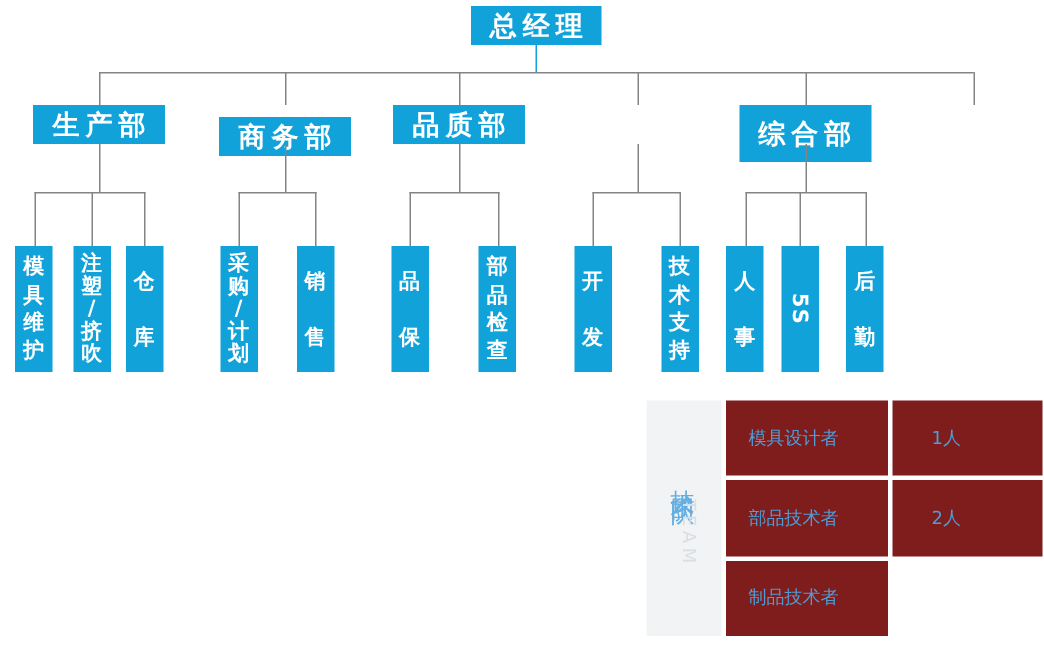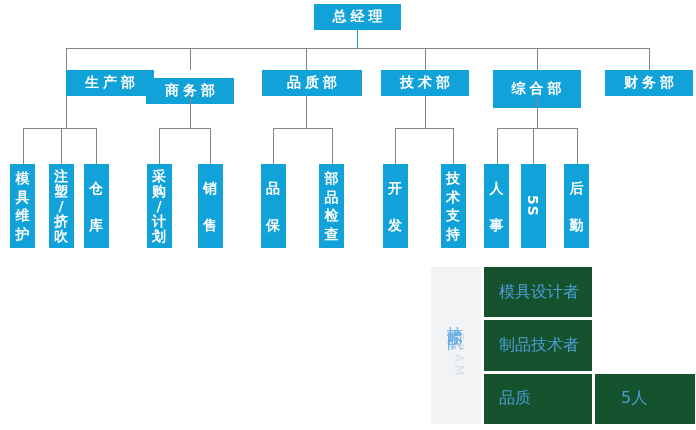--- a/index.html
+++ b/index.html
@@ -7,56 +7,56 @@
     width:696px;height:430px;position:relative;background:#ffffff;
     font-family:"DejaVu Sans","Liberation Sans",sans-serif;overflow:hidden;
   }
   #canvas{position:absolute;inset:0;width:696px;height:430px}
   .ln{position:absolute;background:var(--gray,#848484)}
   .ln.blue{background:var(--blue,#10a2d9)}
   .box{
     position:absolute;background:var(--blue,#10a2d9);color:#ffffff;font-weight:bold;
     display:flex;align-items:center;justify-content:center;box-sizing:border-box;
   }
-  .root-box,.dept-box{font-size:14px;letter-spacing:4px;padding-left:4px}
+  .root-box,.dept-box{font-size:18px;letter-spacing:4px;padding-left:4px}
   .child-box{
     flex-direction:column;justify-content:space-around;
     font-size:14px;padding:5px 0;letter-spacing:0;
   }
   .child-box .ch{line-height:1;display:block}
   .child-box .rot{transform:rotate(90deg);display:block;letter-spacing:1px}
   
   .team-table{
     position:absolute;left:431px;top:267px;width:264px;height:157px;
     display:flex;gap:3px;background:#ffffff;box-sizing:border-box;
   }
   .team-label{
     width:50px;background:#f2f3f4;display:flex;align-items:center;justify-content:center;
   }
   .team-label-inner{writing-mode:vertical-rl;text-orientation:upright;
     color:var(--labelblue,#63aee2);font-size:16px;letter-spacing:3px;line-height:1;}
   .team-en{writing-mode:vertical-rl;text-orientation:mixed;text-orientation:sideways;
     color:#d8dee4;font-size:12px;letter-spacing:3px;margin-top:8px;display:inline-block}
   .team-rows{flex:1;display:flex;flex-direction:column;gap:3px}
   .team-row{flex:1;display:flex;gap:3px}
-  .cell{background:#14532d;display:flex;align-items:center;
-    color:var(--tblue,#4f9cd6);font-size:16px;box-sizing:border-box}
+  .cell{background:#7f1d1d;display:flex;align-items:center;
+    color:var(--tblue,#4f9cd6);font-size:12px;box-sizing:border-box}
   .cell-role{width:108px;padding-left:15px}
   .cell-count{flex:1;padding-left:26px}
 </style>
 </head>
 <body>
 
 <div id="canvas">
   <div class="box root-box" style="left:314px;top:4px;width:87px;height:26px;">总经理</div>
 
 <div class="ln blue" style="left: 357px; top: 30px; width: 1px; height: 18px;"></div>
     <div class="ln" style="left: 66px; top: 48px; width: 583px; height: 1px;"></div>
     <div class="ln" style="left: 66px; top: 48px; width: 1px; height: 22px;"></div>
-    <div class="box dept-box" style="left: 22px; top: 70px; width: 88px; height: 26px; margin-left: 44px;">生产部</div>
+    <div class="box dept-box" style="left: 22px; top: 70px; width: 88px; height: 26px;">生产部</div>
     <div class="ln" style="left: 66px; top: 96px; width: 1px; height: 32px;"></div>
     <div class="ln" style="left: 22.5px; top: 128px; width: 74.5px; height: 1px;"></div>
     <div class="ln" style="left: 23px; top: 128px; width: 1px; height: 36px;"></div>
     <div class="box child-box" style="left: 10px; top: 164px; width: 25px; height: 84px;">
       <span class="ch">模</span>
       <span class="ch">具</span>
       <span class="ch">维</span>
       <span class="ch">护</span>
     </div>
     <div class="ln" style="left: 61px; top: 128px; width: 1px; height: 36px;"></div>
@@ -83,37 +83,36 @@
       <span class="ch">/</span>
       <span class="ch">计</span>
       <span class="ch">划</span>
     </div>
     <div class="ln" style="left: 210px; top: 128px; width: 1px; height: 36px;"></div>
     <div class="box child-box" style="left: 197.5px; top: 164px; width: 25px; height: 84px;">
       <span class="ch">销</span>
       <span class="ch">售</span>
     </div>
     <div class="ln" style="left: 306px; top: 48px; width: 1px; height: 22px;"></div>
-    <div class="box dept-box" style="left: 262px; top: 70px; width: 100px; height: 26px; text-align: center;">品质部</div>
+    <div class="box dept-box" style="left: 262px; top: 70px; width: 88px; height: 26px; text-align: center;">品质部</div>
     <div class="ln" style="left: 306px; top: 96px; width: 1px; height: 32px;"></div>
     <div class="ln" style="left: 273px; top: 128px; width: 59.5px; height: 1px;"></div>
     <div class="ln" style="left: 273px; top: 128px; width: 1px; height: 36px;"></div>
     <div class="box child-box" style="left: 260.5px; top: 164px; width: 25px; height: 84px;">
       <span class="ch">品</span>
       <span class="ch">保</span>
     </div>
     <div class="ln" style="left: 332px; top: 128px; width: 1px; height: 36px;"></div>
     <div class="box child-box" style="left: 319px; top: 164px; width: 25px; height: 84px;">
       <span class="ch">部</span>
       <span class="ch">品</span>
       <span class="ch">检</span>
       <span class="ch">查</span>
     </div>
     <div class="ln" style="left: 425px; top: 48px; width: 1px; height: 22px;"></div>
-    <div class="box dept-box" style="left: 381px; top: 70px; width: 88px; height: 26px;">技术部</div>
     <div class="ln" style="left: 425px; top: 96px; width: 1px; height: 32px;"></div>
     <div class="ln" style="left: 395px; top: 128px; width: 59px; height: 1px;"></div>
     <div class="ln" style="left: 395px; top: 128px; width: 1px; height: 36px;"></div>
     <div class="box child-box" style="left: 382.5px; top: 164px; width: 25px; height: 84px;">
       <span class="ch">开</span>
       <span class="ch">发</span>
     </div>
     <div class="ln" style="left: 453px; top: 128px; width: 1px; height: 36px;"></div>
     <div class="box child-box" style="left: 440.5px; top: 164px; width: 25px; height: 84px;">
       <span class="ch">技</span>
@@ -133,34 +132,34 @@
     <div class="ln" style="left: 533px; top: 128px; width: 1px; height: 36px;"></div>
     <div class="box child-box" style="left: 520.5px; top: 164px; width: 25px; height: 84px;">
       <span class="rot">5S</span>
     </div>
     <div class="ln" style="left: 577px; top: 128px; width: 1px; height: 36px;"></div>
     <div class="box child-box" style="left: 564px; top: 164px; width: 25px; height: 84px;">
       <span class="ch">后</span>
       <span class="ch">勤</span>
     </div>
     <div class="ln" style="left: 649px; top: 48px; width: 1px; height: 22px;"></div>
-    <div class="box dept-box" style="left: 605px; top: 70px; width: 88px; height: 26px;">财务部</div>
   </div>
 
 <div class="team-table">
   <div class="team-label">
     <div class="team-label-inner">
       <span>技术团队</span><span class="team-en">TEAM</span>
     </div>
   </div>
   <div class="team-rows" id="team-rows">
       <div class="team-row">
         <div class="cell cell-role">模具设计者</div>
+        <div class="cell cell-count">1人</div>
+      </div>
+      <div class="team-row">
+        <div class="cell cell-role">部品技术者</div>
+        <div class="cell cell-count">2人</div>
       </div>
       <div class="team-row">
         <div class="cell cell-role">制品技术者</div>
-      </div>
-      <div class="team-row">
-        <div class="cell cell-role">品质</div>
-        <div class="cell cell-count">5人</div>
       </div>
     </div>
 </div>
 
 </body></html>

